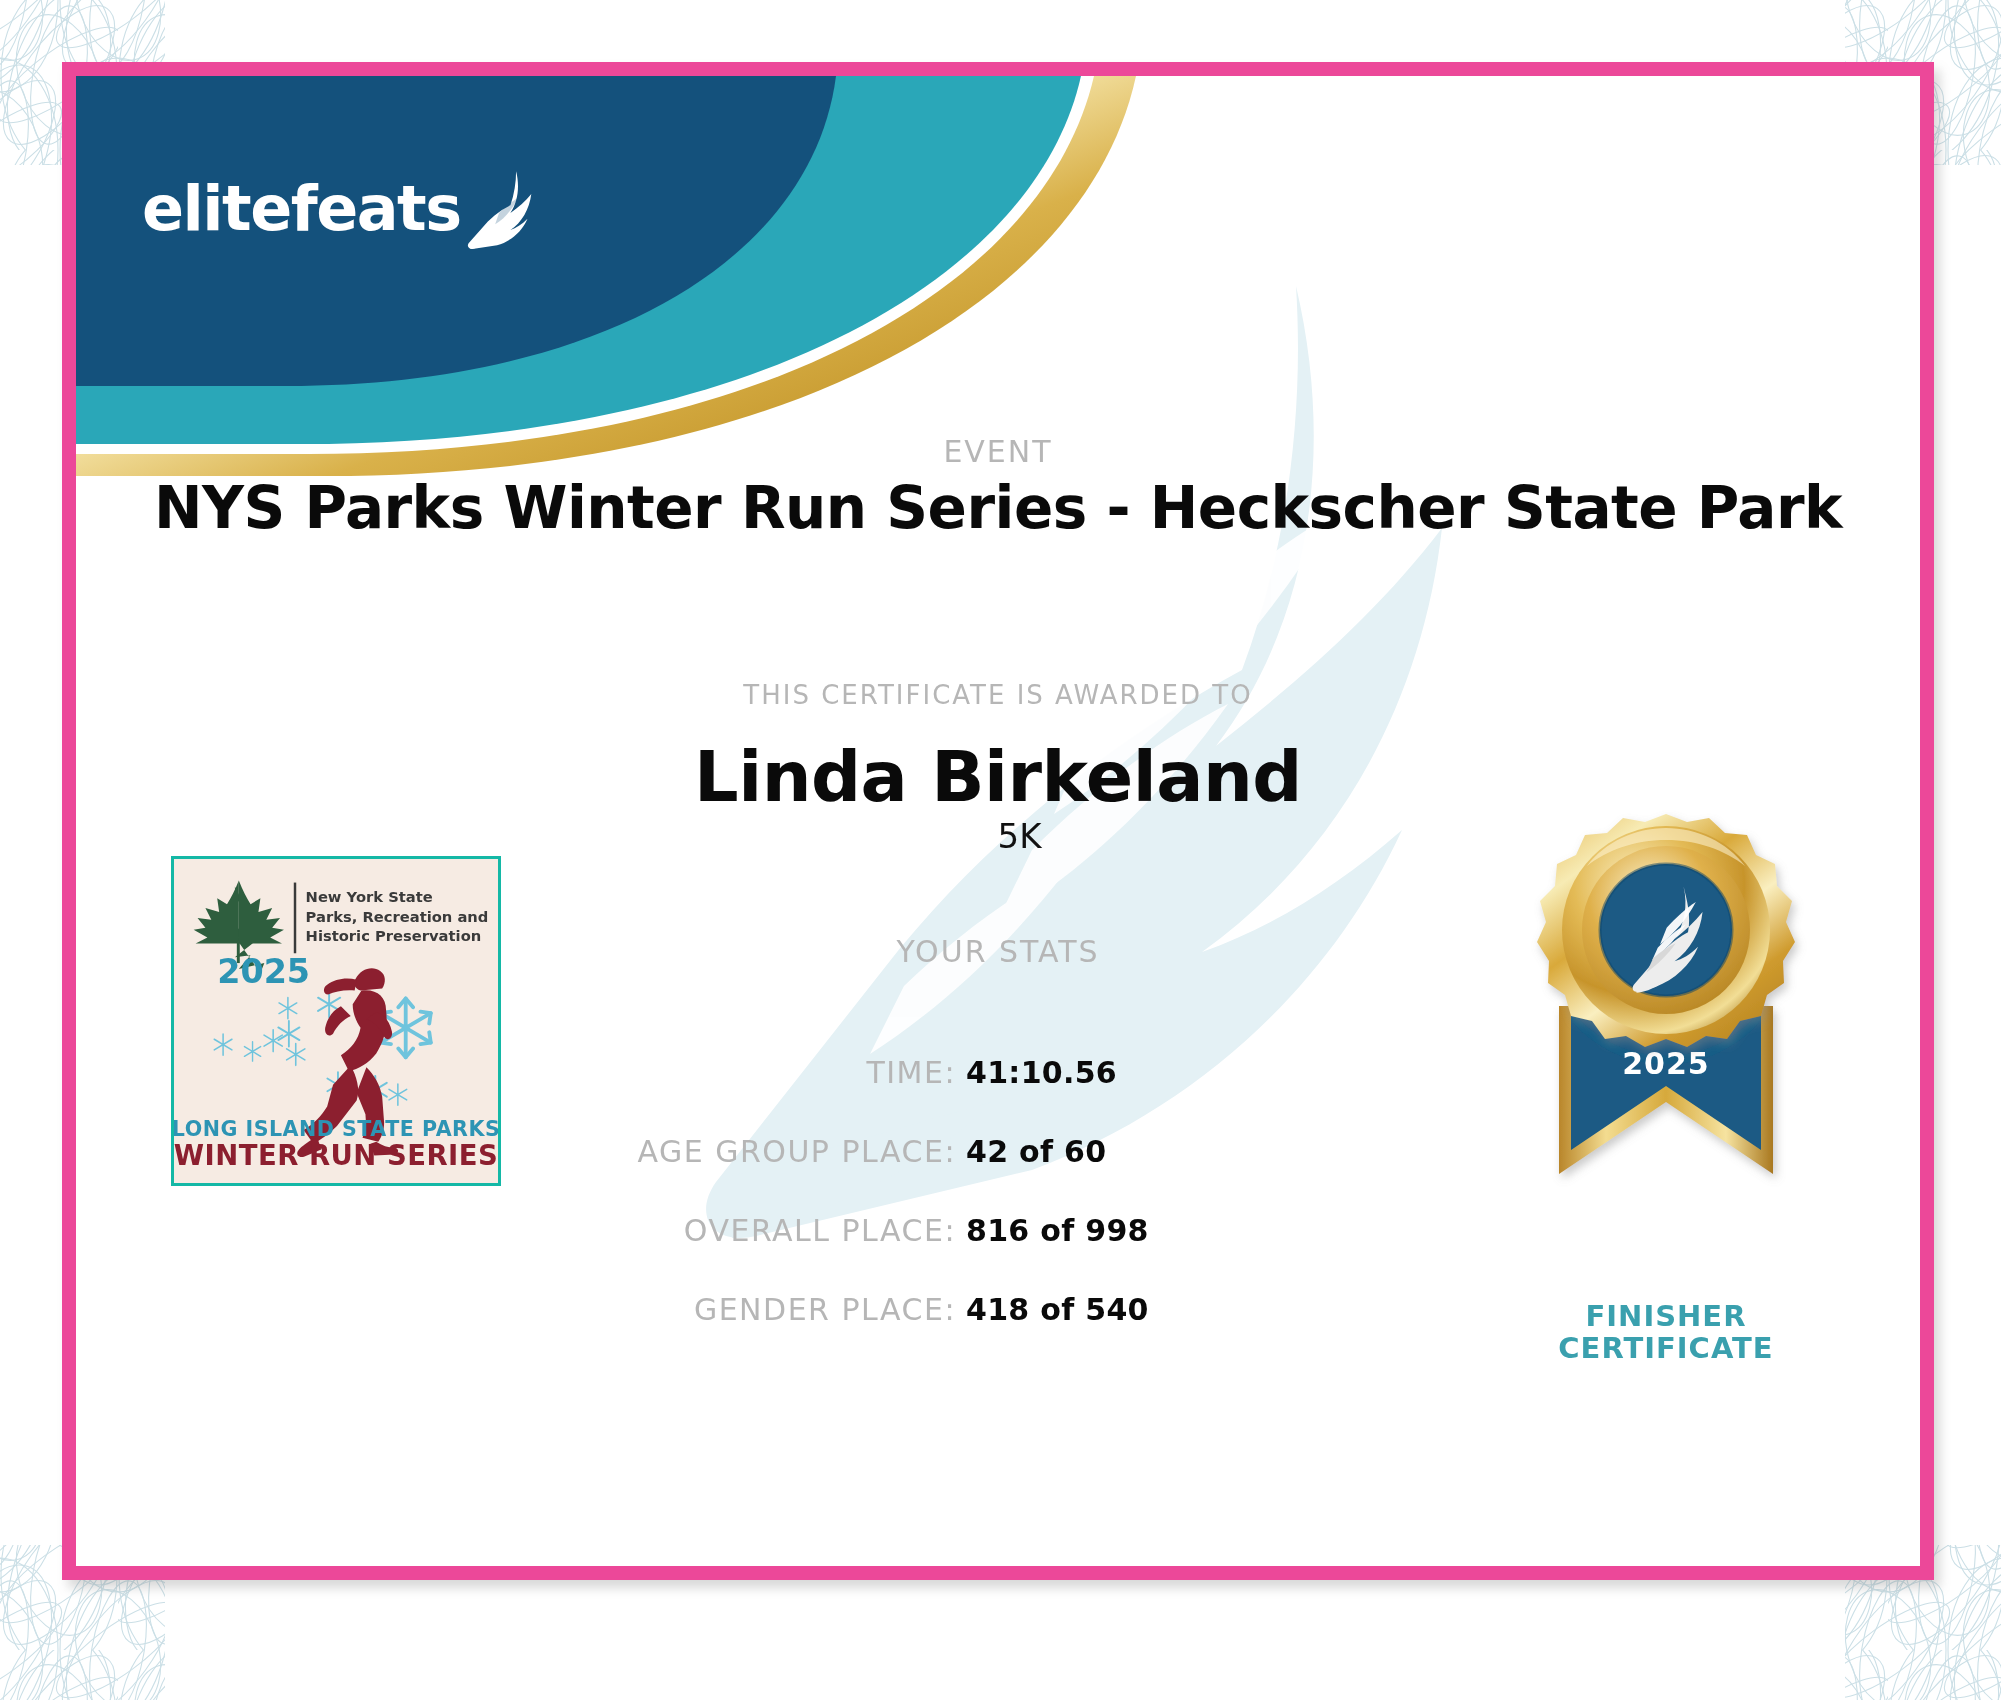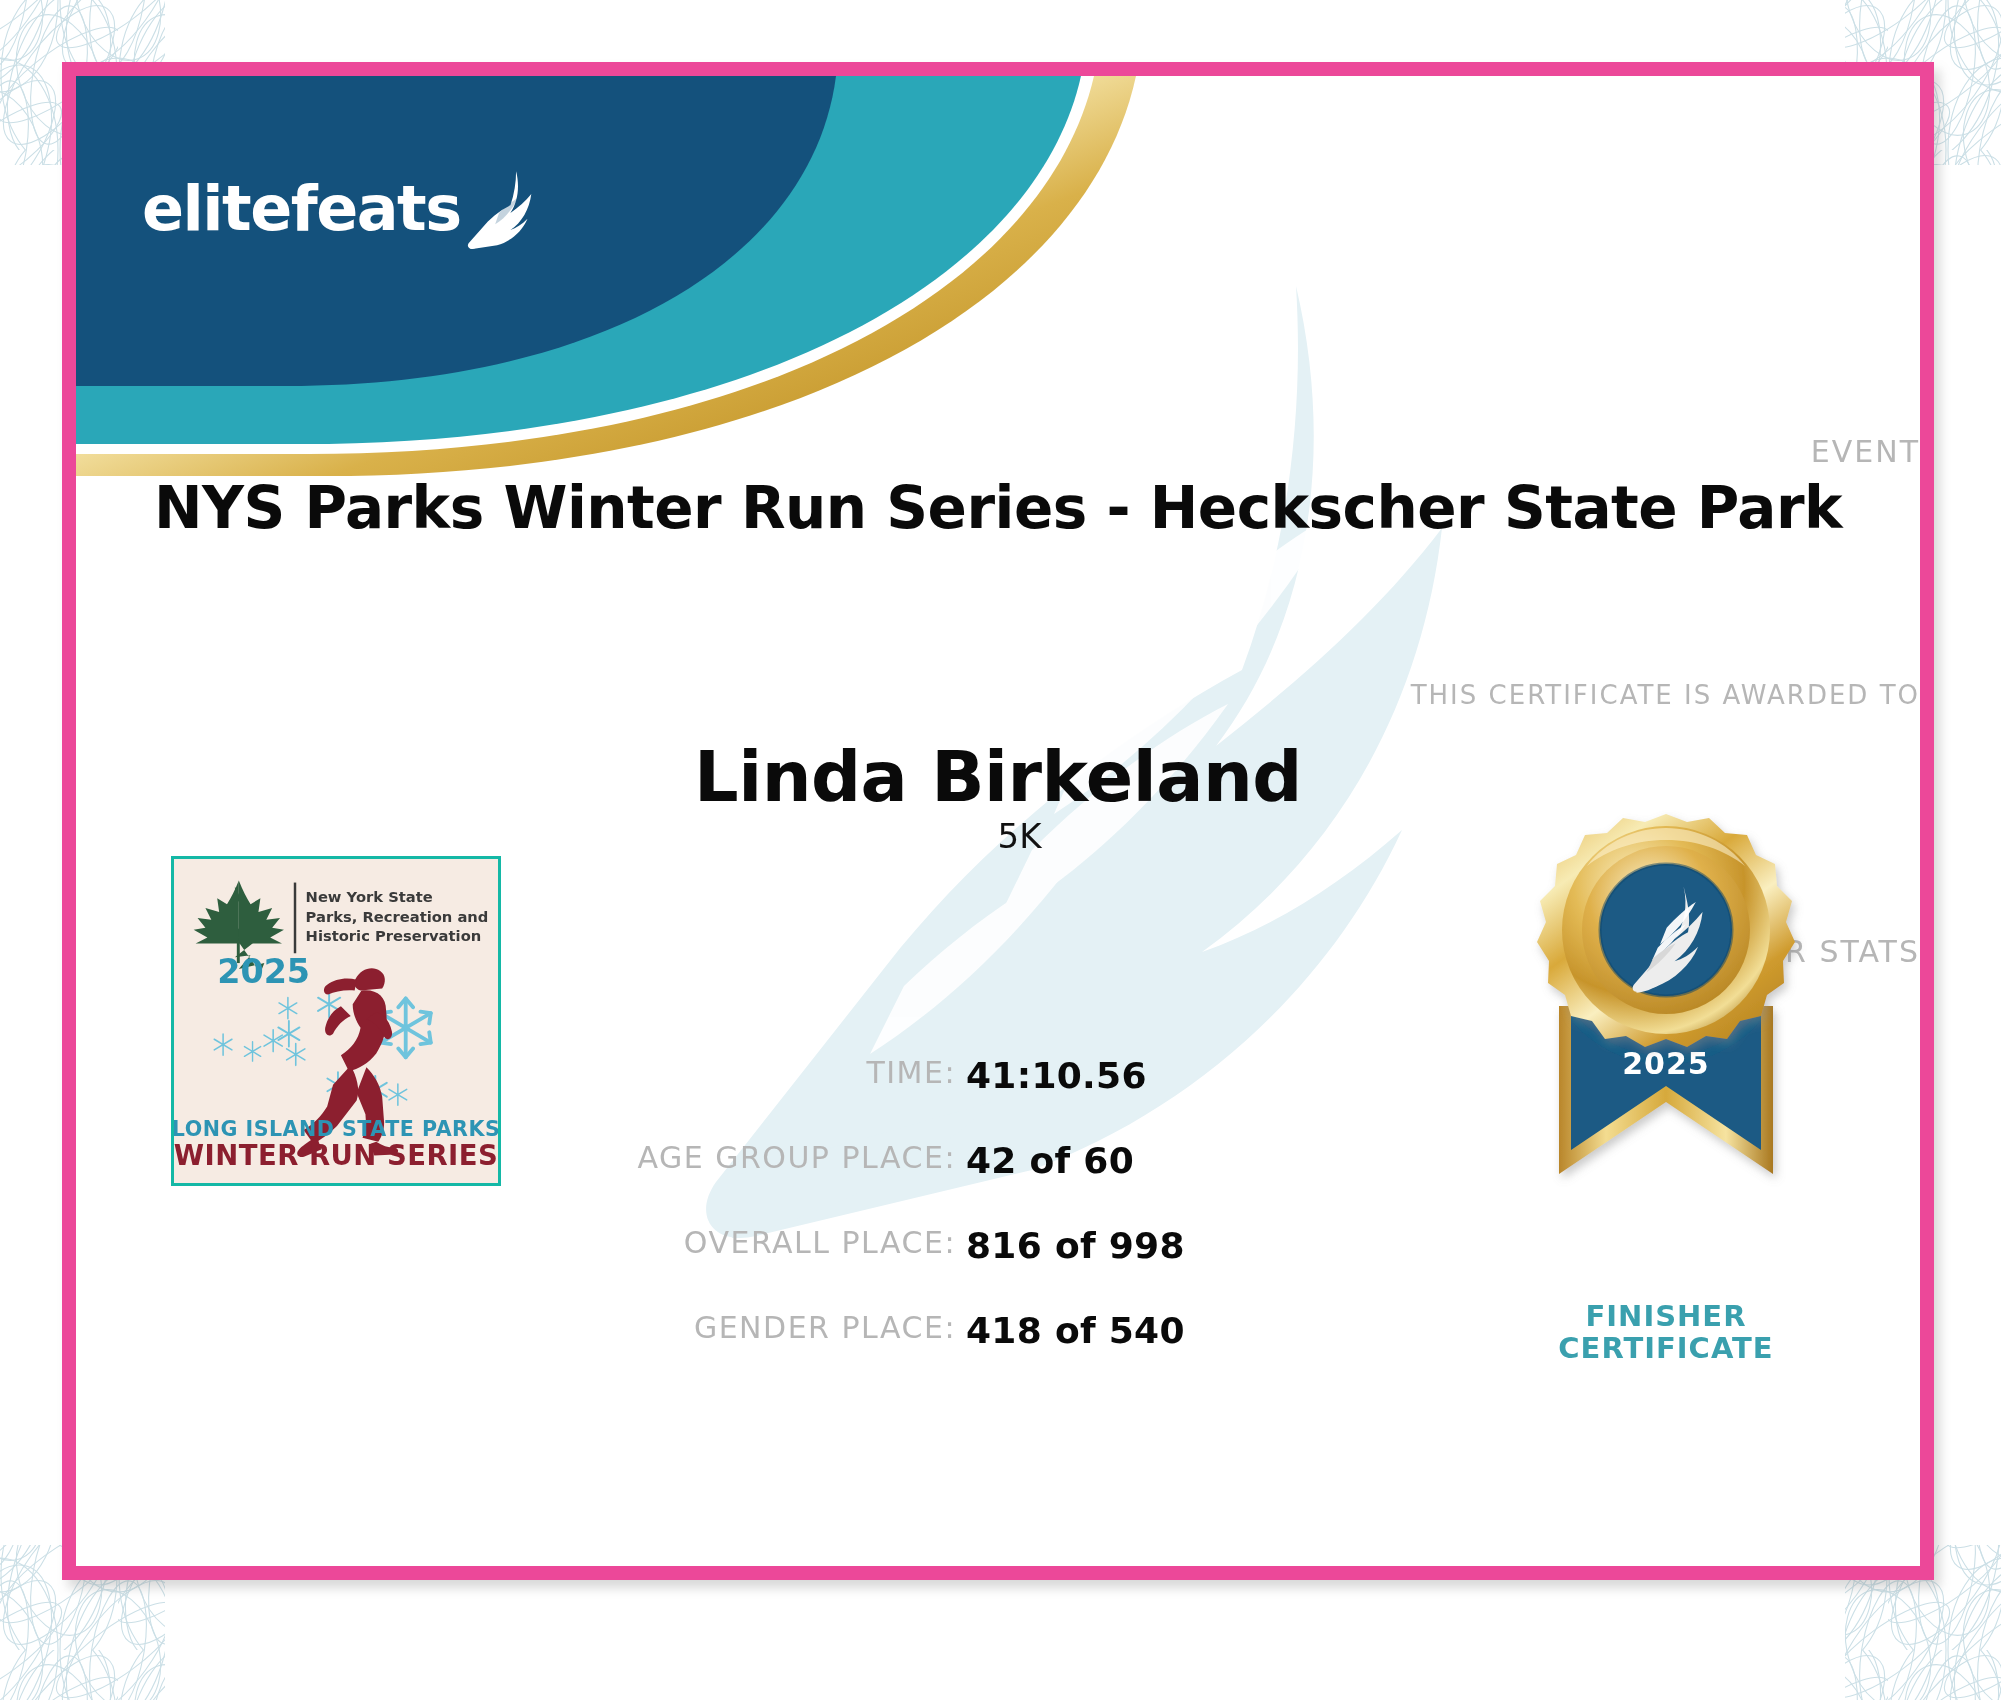--- a/index.html
+++ b/index.html
@@ -44,21 +44,21 @@
   
   #watermark{
     position:absolute;left:560px;top:150px;width:880px;height:1180px;
     opacity:1;pointer-events:none;
   }
 
   
   #body-content{position:absolute;left:0;top:0;width:100%;height:100%;}
 
   .section-label{
-    text-align:right;color:#b6b6b6;
+    text-align:center;color:#b6b6b6;
     font-family:"DejaVu Sans", sans-serif;
     font-weight:400;letter-spacing:2px;
   }
 
   #label-event{position:absolute;left:0;right:0;top:358px;font-size:30px;}
   #event-title{
     position:absolute;left:0;right:0;top:398px;text-align:center;
     font-family:"DejaVu Sans", sans-serif;
     font-size:58px;font-weight:700;color:#0a0a0a;letter-spacing:-0.5px;
     white-space:nowrap;
@@ -85,21 +85,21 @@
   }
   .stat-label{
     flex:0 0 880px;text-align:right;
     color:#b6b6b6;font-family:"DejaVu Sans", sans-serif;
     font-size:30px;letter-spacing:1.5px;
     padding-right:10px;
   }
   .stat-value{
     flex:1 1 auto;text-align:left;
     color:#0a0a0a;font-family:"DejaVu Sans", sans-serif;
-    font-weight:700;font-size:36px;letter-spacing:0.3px;
+    font-weight:700;font-size:30px;letter-spacing:0.3px;
   }
 
   
   #event-logo{
     position:absolute;left:95px;top:780px;width:330px;height:330px;
     background:#F6EBE3;border:3px solid #14b8a6;box-sizing:border-box;
     overflow:hidden;
   }
   #event-logo svg{display:block;width:100%;height:100%;}
 

